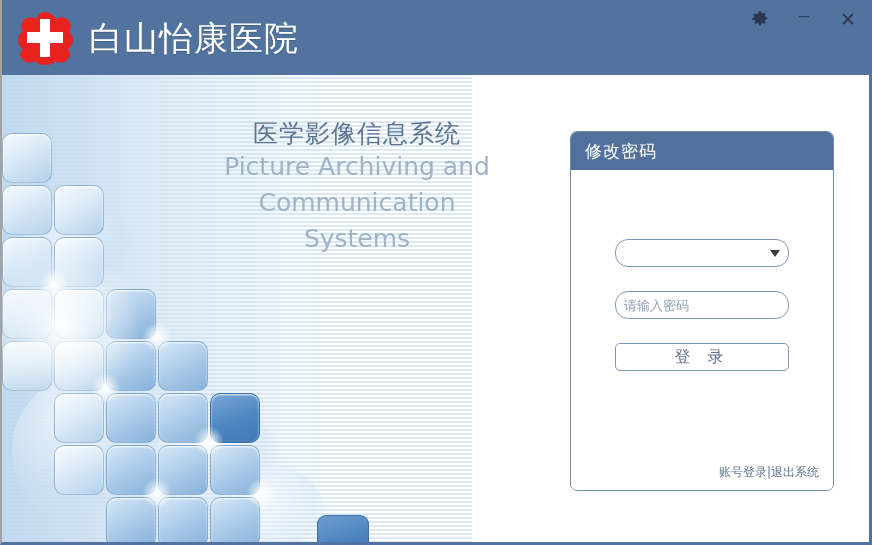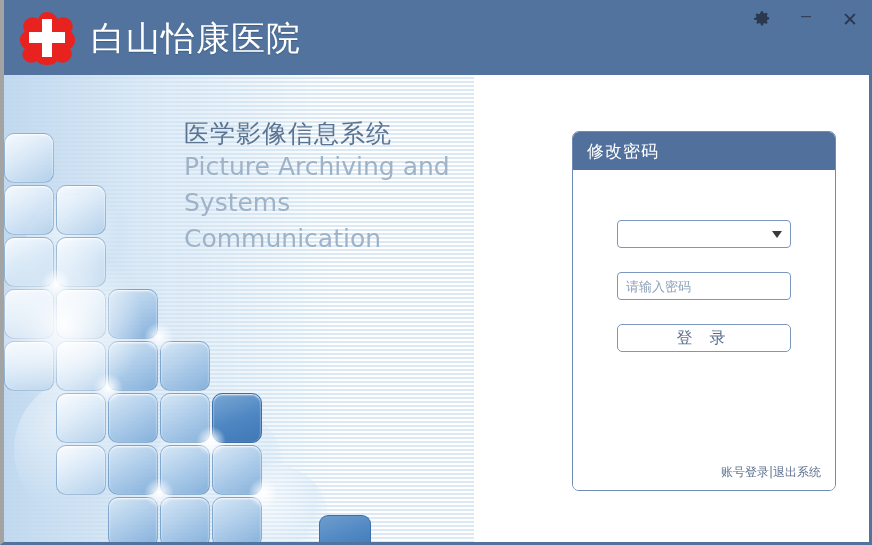--- a/index.html
+++ b/index.html
@@ -5,21 +5,21 @@
   html,body{margin:0;padding:0;}
   body{
     width:872px;height:545px;overflow:hidden;
     font-family:"Liberation Sans","DejaVu Sans",sans-serif;
     background:#ffffff;
   }
   .window{
     position:relative;width:872px;height:545px;overflow:hidden;
     background:#ffffff;
     box-sizing:border-box;
-    border-left:4px solid #a3a3a3;
+    border-left:2px solid #a3a3a3;
     border-right:3px solid #51739e;
     border-bottom:3px solid #51739e;
   }
 
   
   .titlebar{
     position:absolute;left:-3px;top:0;width:872px;height:75px;
     background:#51739e;
     box-sizing:border-box;
   }
@@ -85,21 +85,21 @@
   .bottom-blue{
     position:absolute;left:315px;top:440px;width:50px;height:40px;
     border-radius:9px 9px 0 0;
     background:linear-gradient(160deg,#6e9dcd 0%,#4b84c1 60%,#3d76b3 100%);
     border:1px solid #3a6fa8;border-bottom:none;
   }
 
   
   .headline{
     position:absolute;left:180px;top:118px;width:350px;
-    text-align:left;
+    text-align:center;
   }
   .headline .cn{
     color:#5b7491;font-size:25px;line-height:31px;letter-spacing:1px;
     font-family:"DejaVu Sans","Liberation Sans",sans-serif;
   }
   .headline .en{
     color:#9fb3c8;font-size:25px;line-height:36px;font-weight:400;
     font-family:"DejaVu Sans","Liberation Sans",sans-serif;
   }
 
@@ -121,27 +121,27 @@
   .panel-body{
     position:relative;height:321px;background:#fff;
     padding-top:50px;
     box-sizing:border-box;
   }
   .field{
     position:relative;width:174px;height:28px;margin:0 auto 24px auto;
   }
   .field input,.field .fakeinput{
     width:100%;height:28px;box-sizing:border-box;
-    border:1px solid #7b97bd;border-radius:4px;
+    border:1px solid #7b97bd;border-radius:13px;
     background:#fff;
     font-size:13px;color:#44556e;
     padding:0 22px 0 8px;
     font-family:"DejaVu Sans","Liberation Sans",sans-serif;
     outline:none;
-    display:flex;align-items:center;
+    display:flex;align-items:center;margin-top:19px;
   }
   .field input::placeholder{color:#8fa2b8;}
   .caret{
     position:absolute;right:9px;top:11px;
     width:0;height:0;border-left:5px solid transparent;border-right:5px solid transparent;
     border-top:7px solid #3a3a3a;
     pointer-events:none;
   }
   .login-btn{
     display:block;width:174px;height:28px;margin:8px auto 0 auto;
@@ -225,22 +225,22 @@
     <div class="spark" style="left:87px;top:296px;"></div>
     <div class="spark" style="left:190px;top:349px;"></div>
     <div class="spark" style="left:138px;top:401px;"></div>
     <div class="spark" style="left:242px;top:401px;"></div>
     <div class="glow" style="left:-20px;top:170px;width:160px;height:160px;"></div>
   </div>
 
   <div class="headline">
     <div class="cn">医学影像信息系统</div>
     <div class="en">Picture Archiving and</div>
+    <div class="en">Communication</div>
     <div class="en">Systems</div>
-    <div class="en">Communication</div>
   </div>
 
   <div class="login-panel">
     <div class="panel-head">修改密码</div>
 
     <div class="panel-body">
 
       <div class="field">
         <input type="text" value="" placeholder="" style="">
         <span class="caret"></span>

